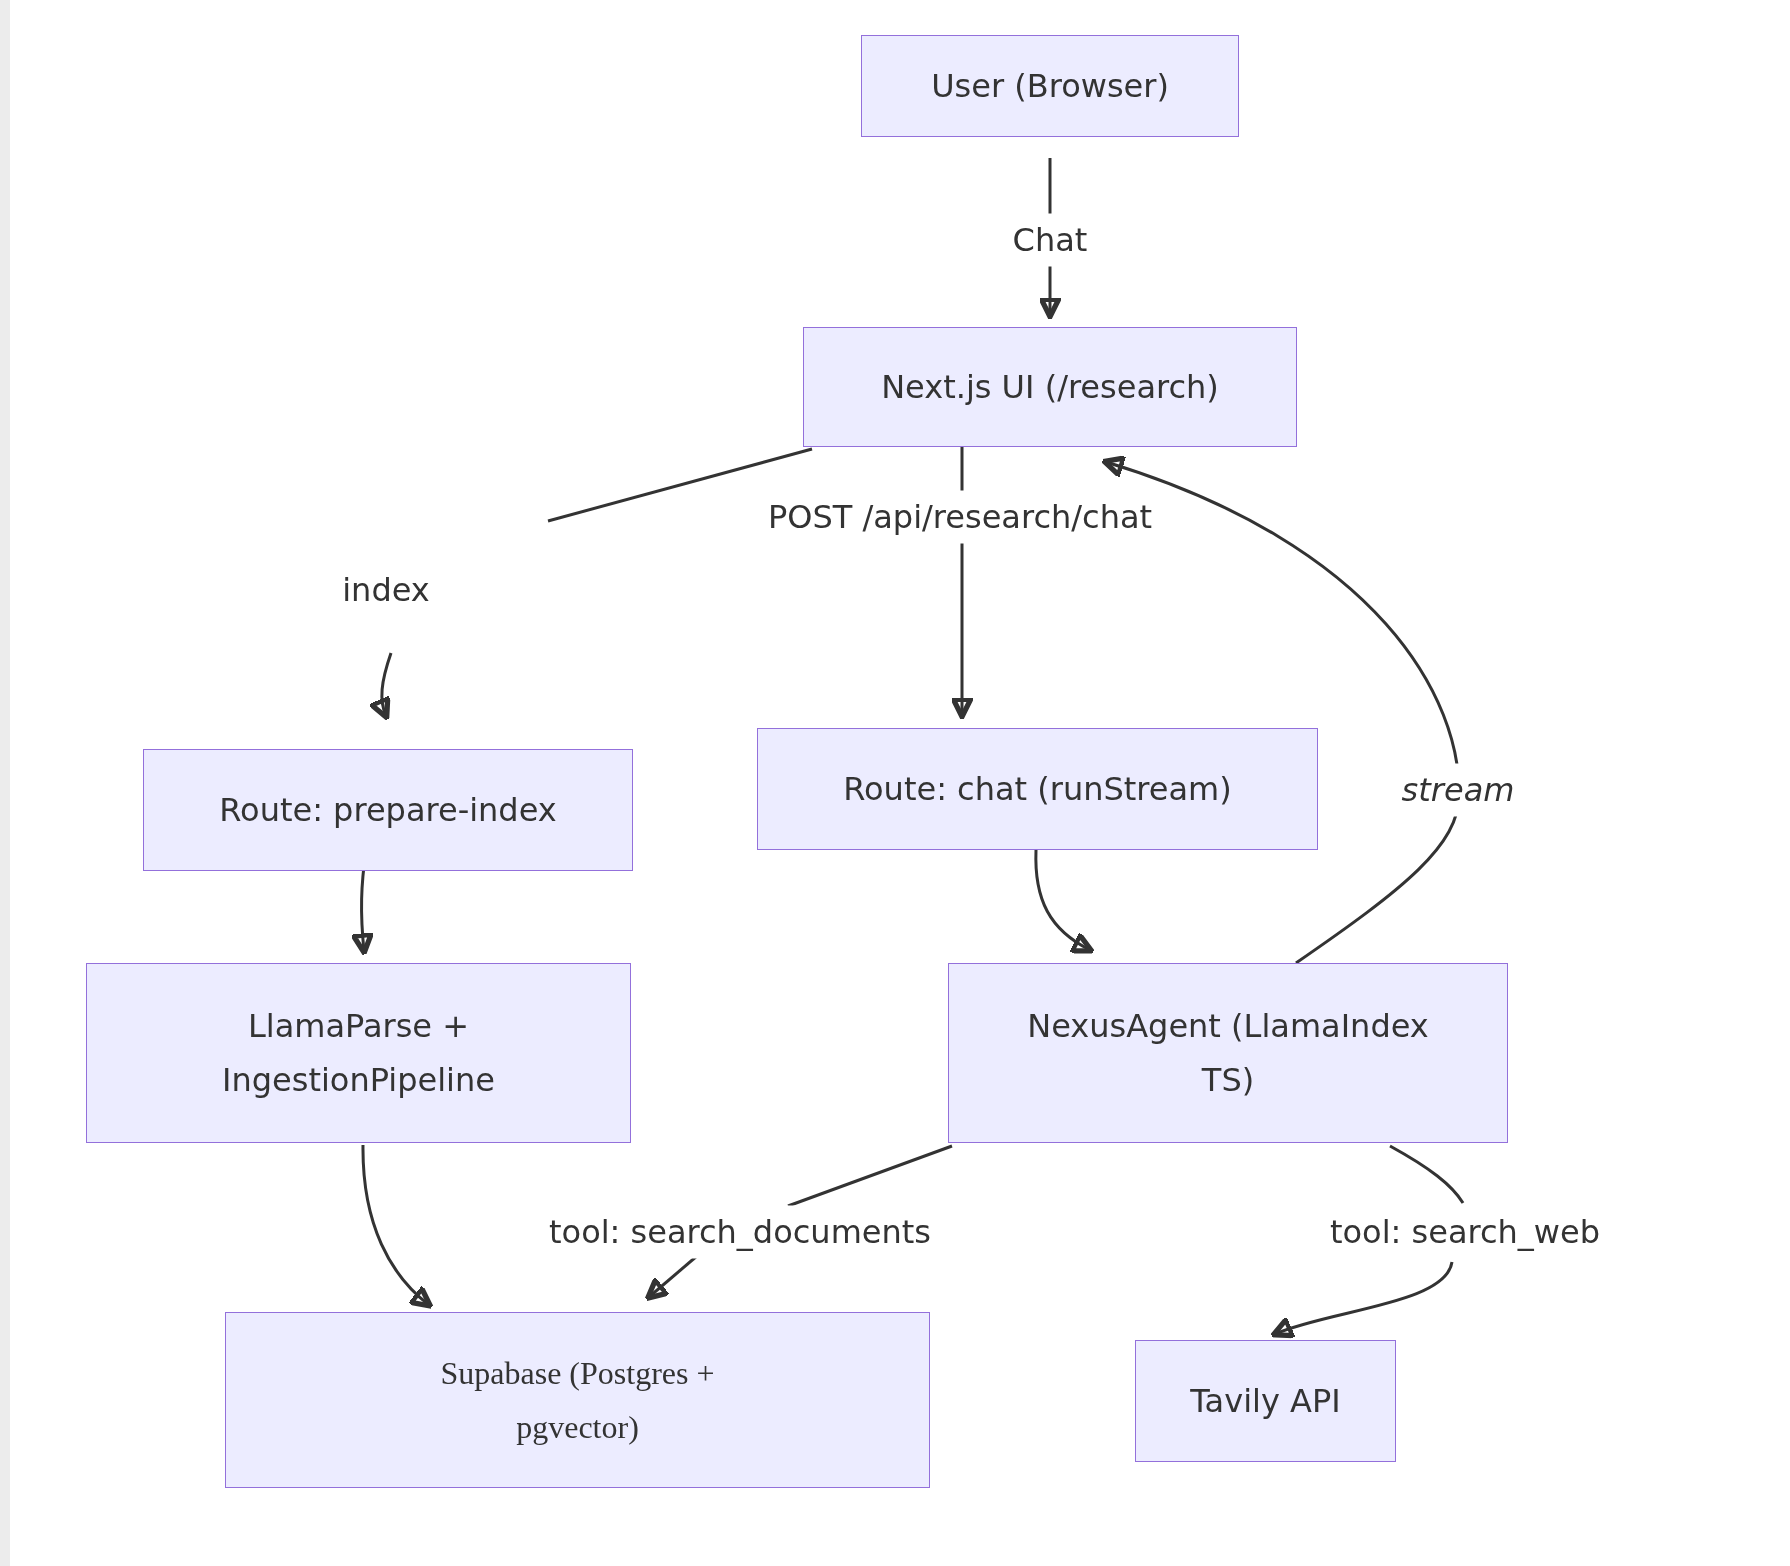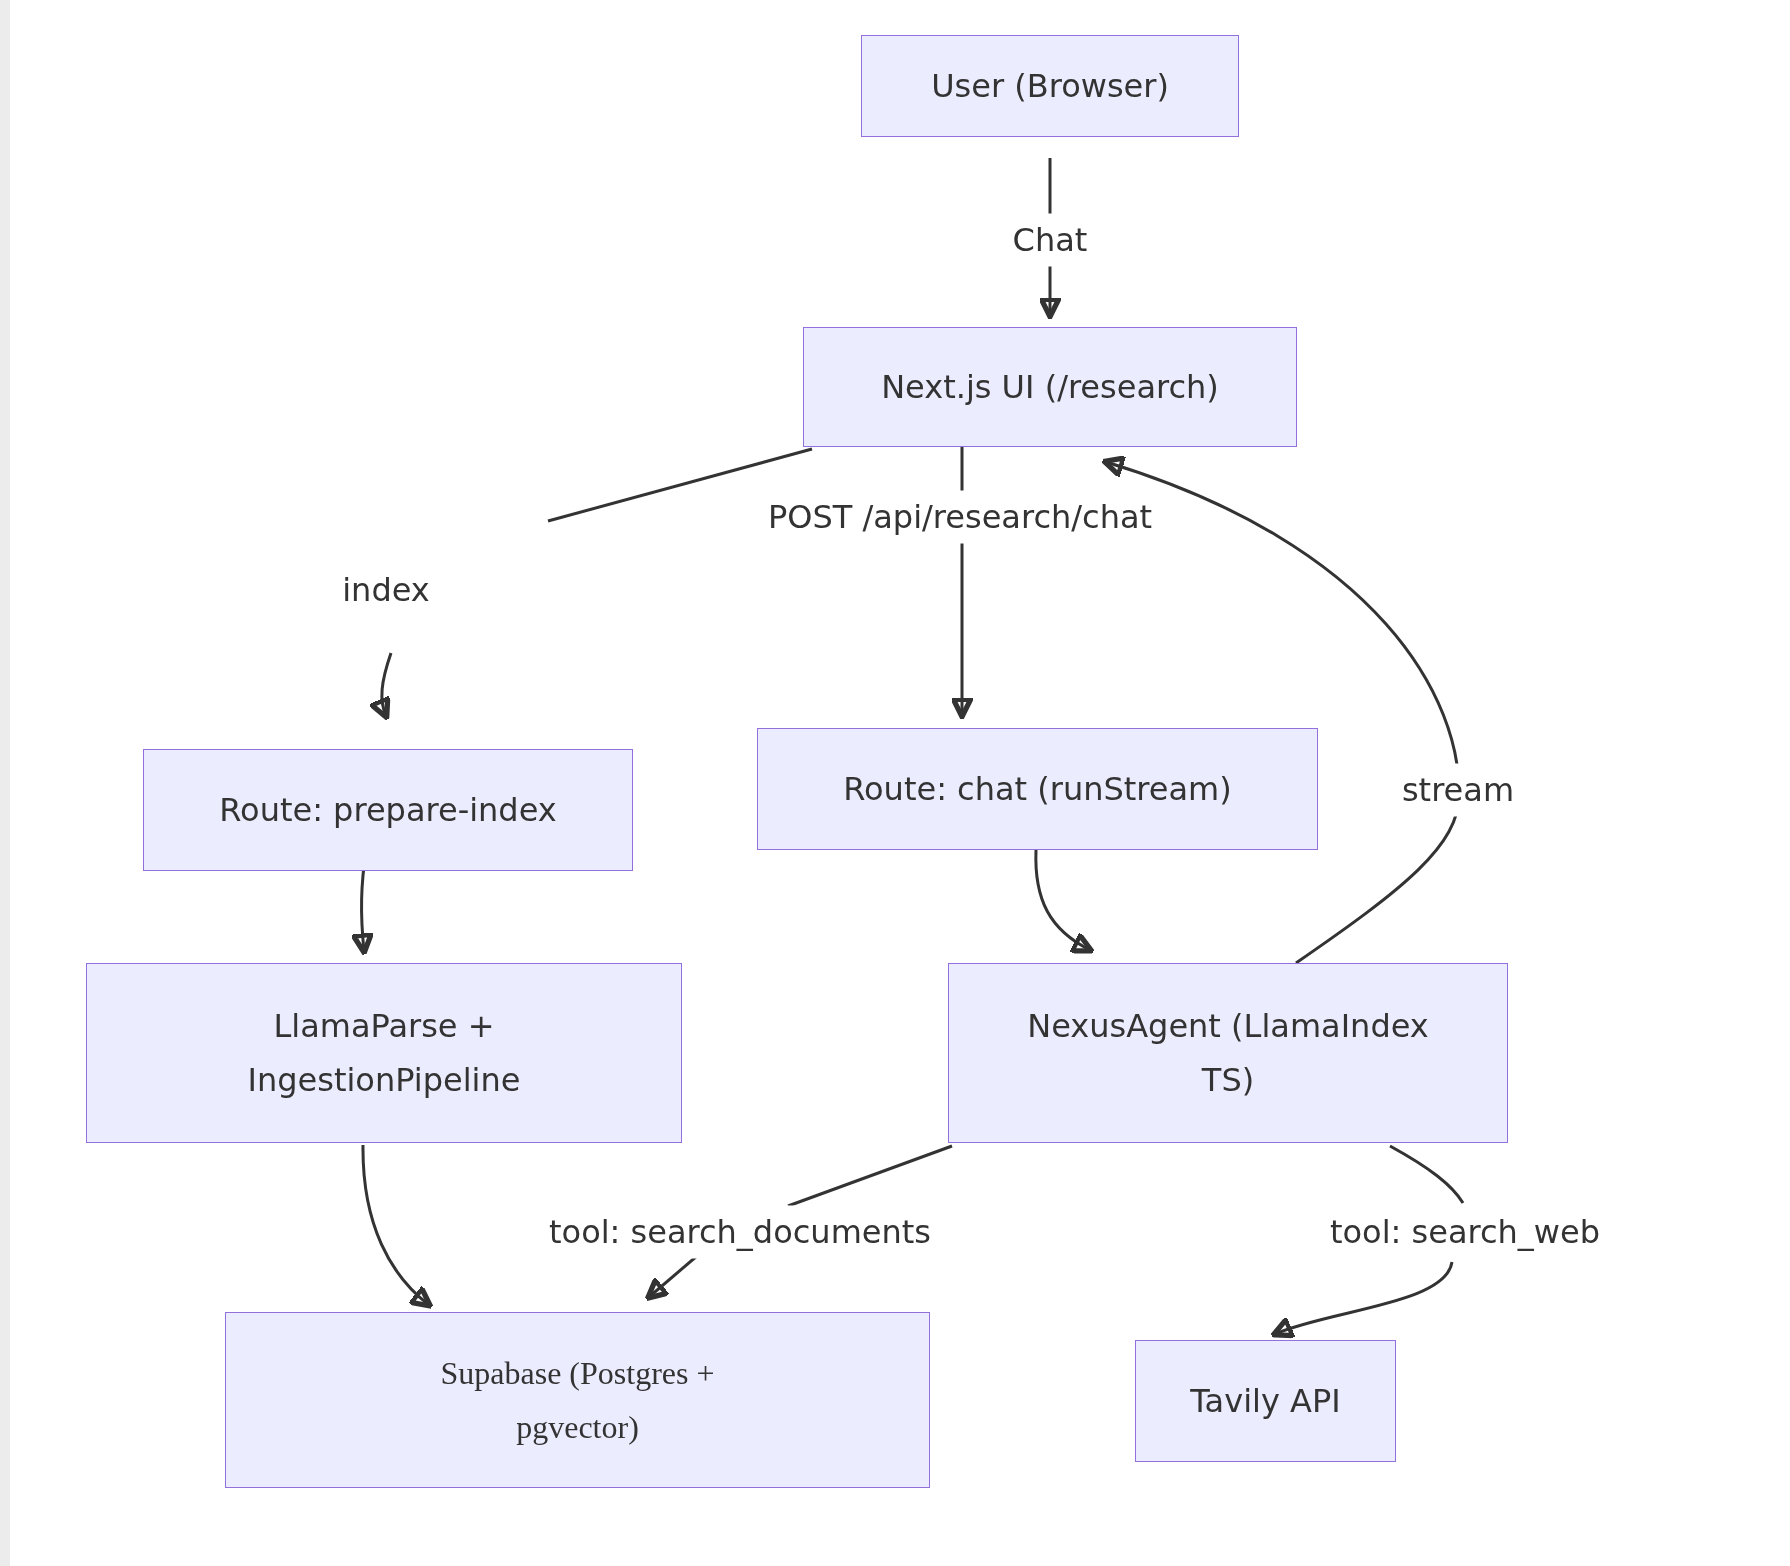--- a/index.html
+++ b/index.html
@@ -79,21 +79,21 @@
       </div>
       <div class="node" style="left: 803px; top: 327px; width: 494px; height: 120px;">
         <span>Next.js UI (/research)</span>
       </div>
       <div class="node" style="left: 143px; top: 728px; width: 490px; height: 122px; margin-top: 21px;">
         <span>Route: prepare-index</span>
       </div>
       <div class="node" style="left: 757px; top: 728px; width: 561px; height: 122px;">
         <span>Route: chat (runStream)</span>
       </div>
-      <div class="node" style="left: 86px; top: 963px; width: 596px; height: 180px; text-align: right;">
+      <div class="node" style="left: 86px; top: 963px; width: 545px; height: 180px; text-align: right;">
         <span>LlamaParse +</span>
         <span>IngestionPipeline</span>
       </div>
       <div class="node" style="left: 948px; top: 963px; width: 560px; height: 180px;">
         <span>NexusAgent (LlamaIndex</span>
         <span>TS)</span>
       </div>
       <div class="node" style="left: 225px; top: 1312px; width: 705px; height: 176px; font-family: Liberation Serif, serif;">
         <span>Supabase (Postgres +</span>
         <span>pgvector)</span>
@@ -105,21 +105,21 @@
   <div id="labels-host">
       <div class="edge-label" style="left: 1050px; top: 240px;">
         <div>Chat</div>
       </div>
       <div class="edge-label" style="left: 386px; top: 590px;">
         <div>index</div>
       </div>
       <div class="edge-label" style="left: 960px; top: 517px;">
         <div>POST /api/research/chat</div>
       </div>
-      <div class="edge-label" style="left: 1458px; top: 790px;">
+      <div class="edge-label" style="left: 1458px; top: 790px; font-style: italic;">
         <div>stream</div>
       </div>
       <div class="edge-label" style="left: 740px; top: 1232px;">
         <div>tool: search_documents</div>
       </div>
       <div class="edge-label" style="left: 1465px; top: 1232px;">
         <div>tool: search_web</div>
       </div>
     </div>
 </div>

